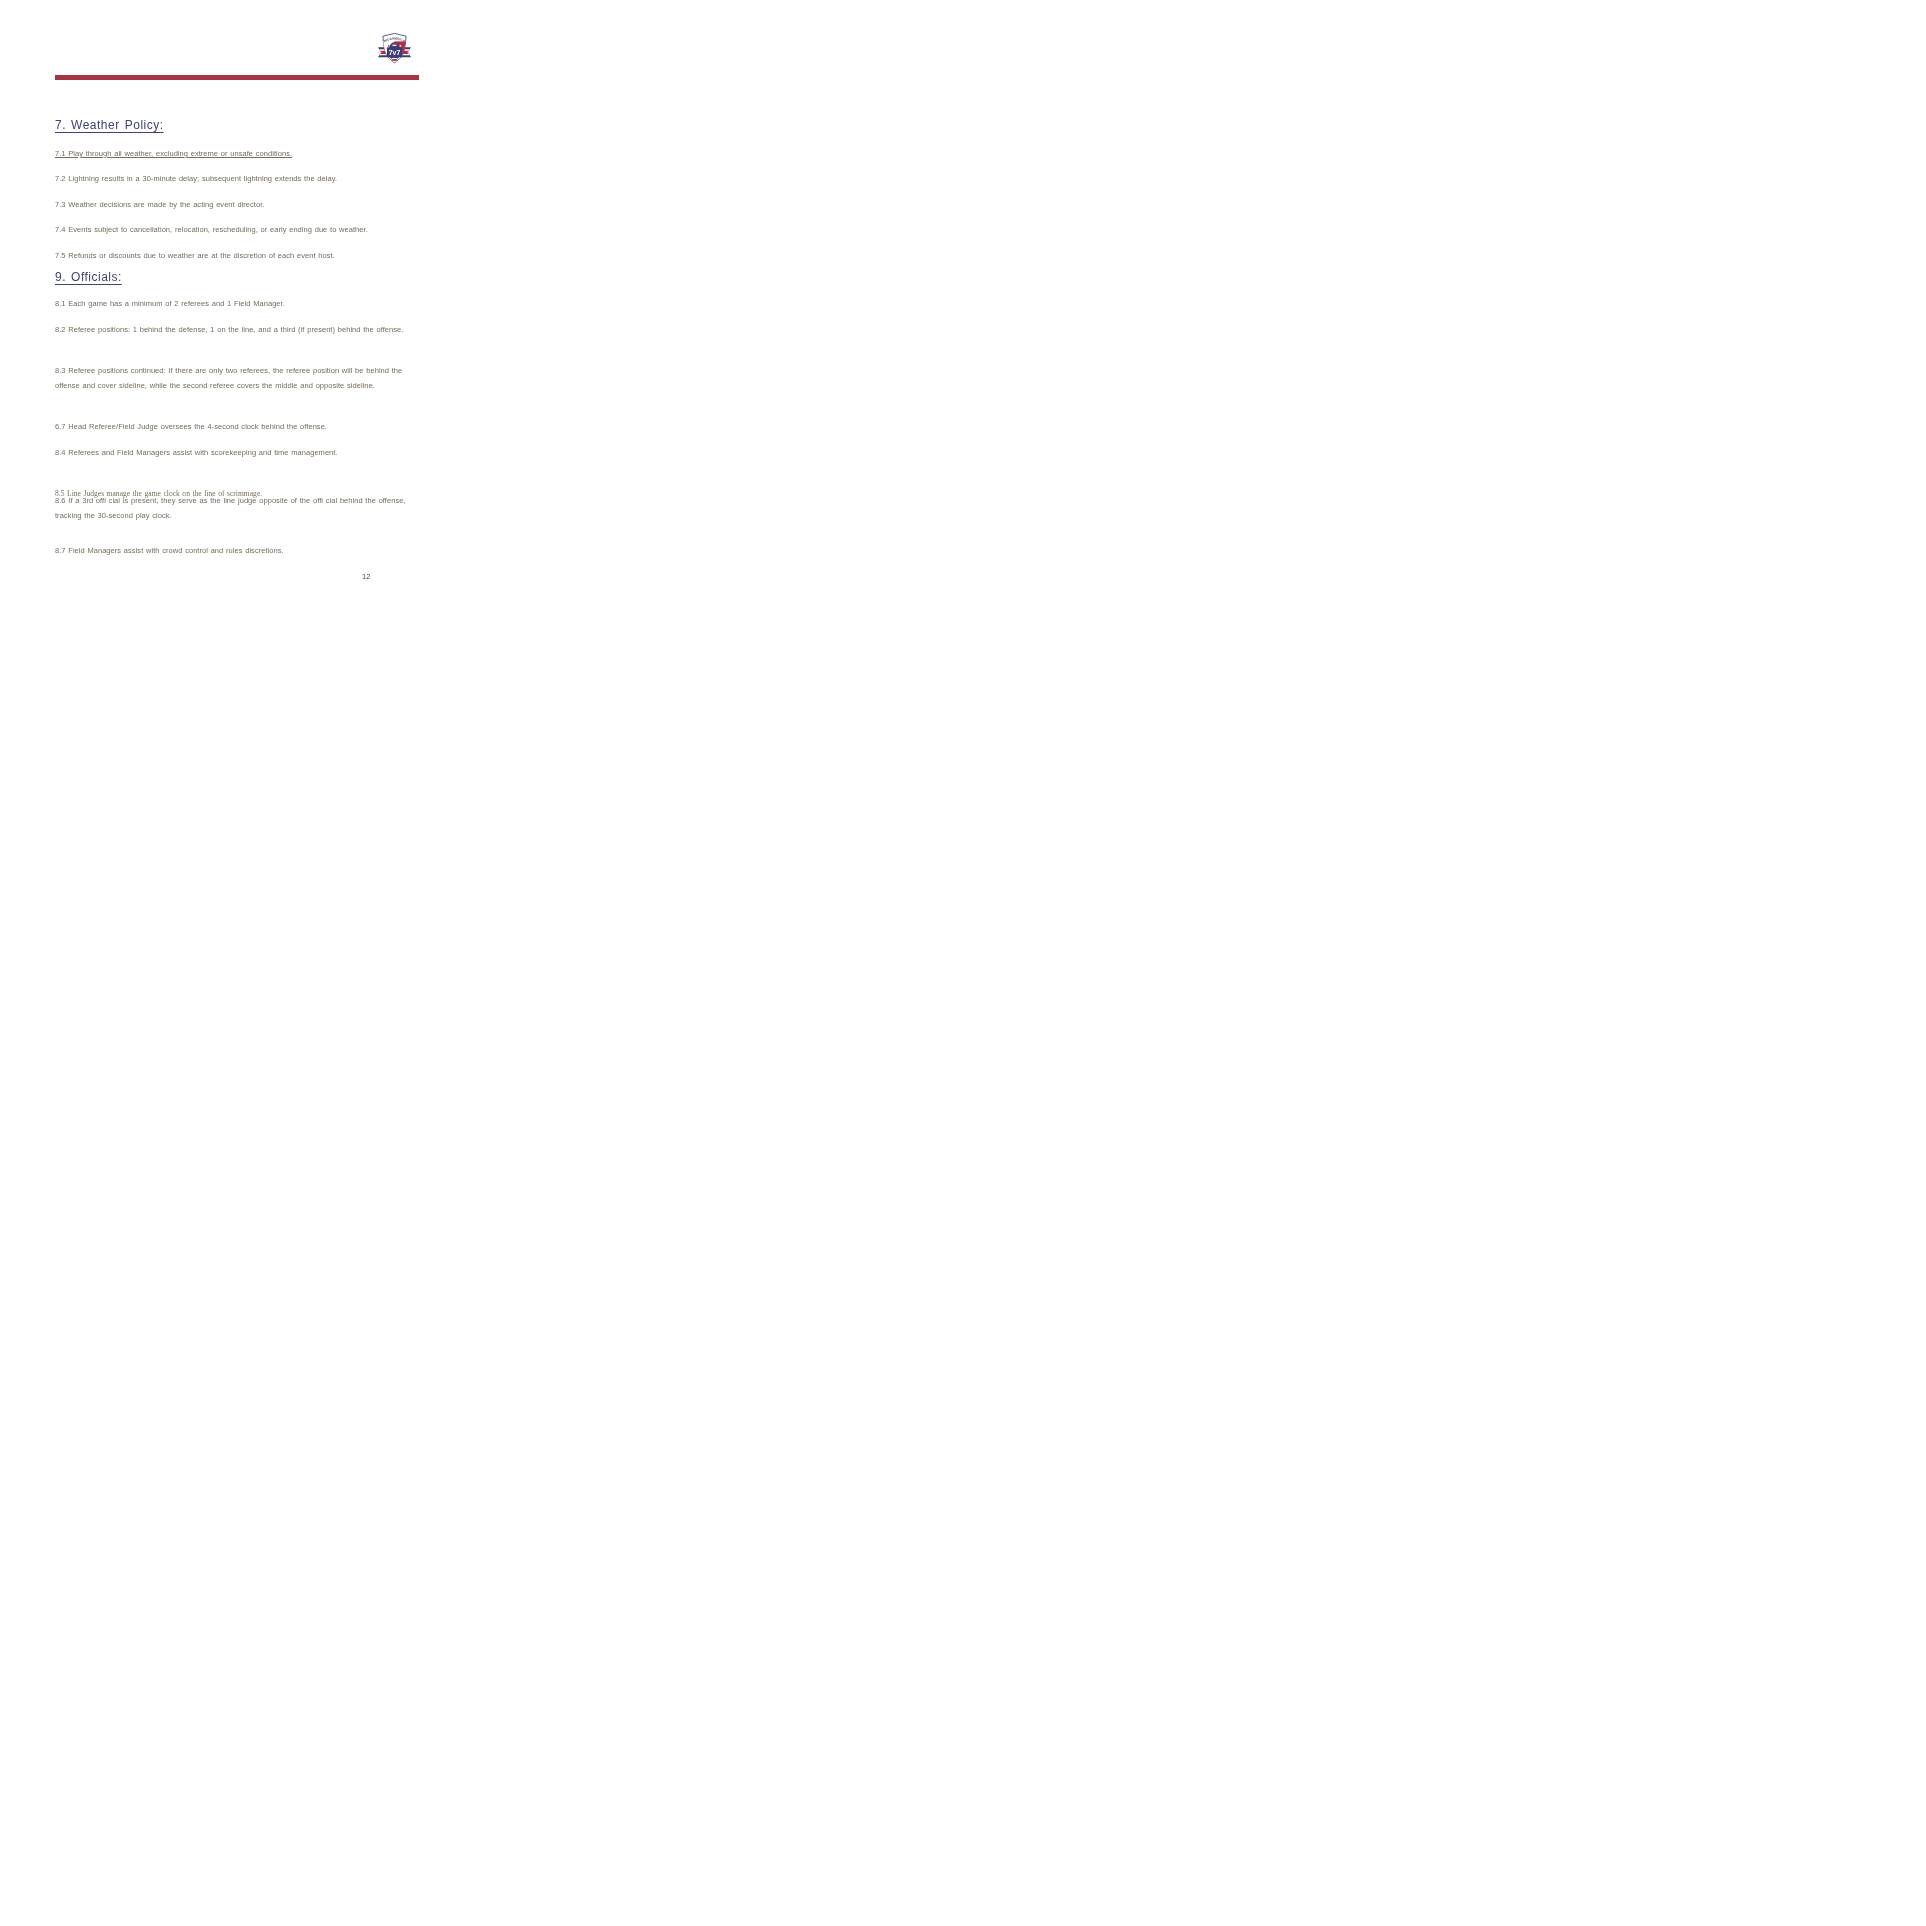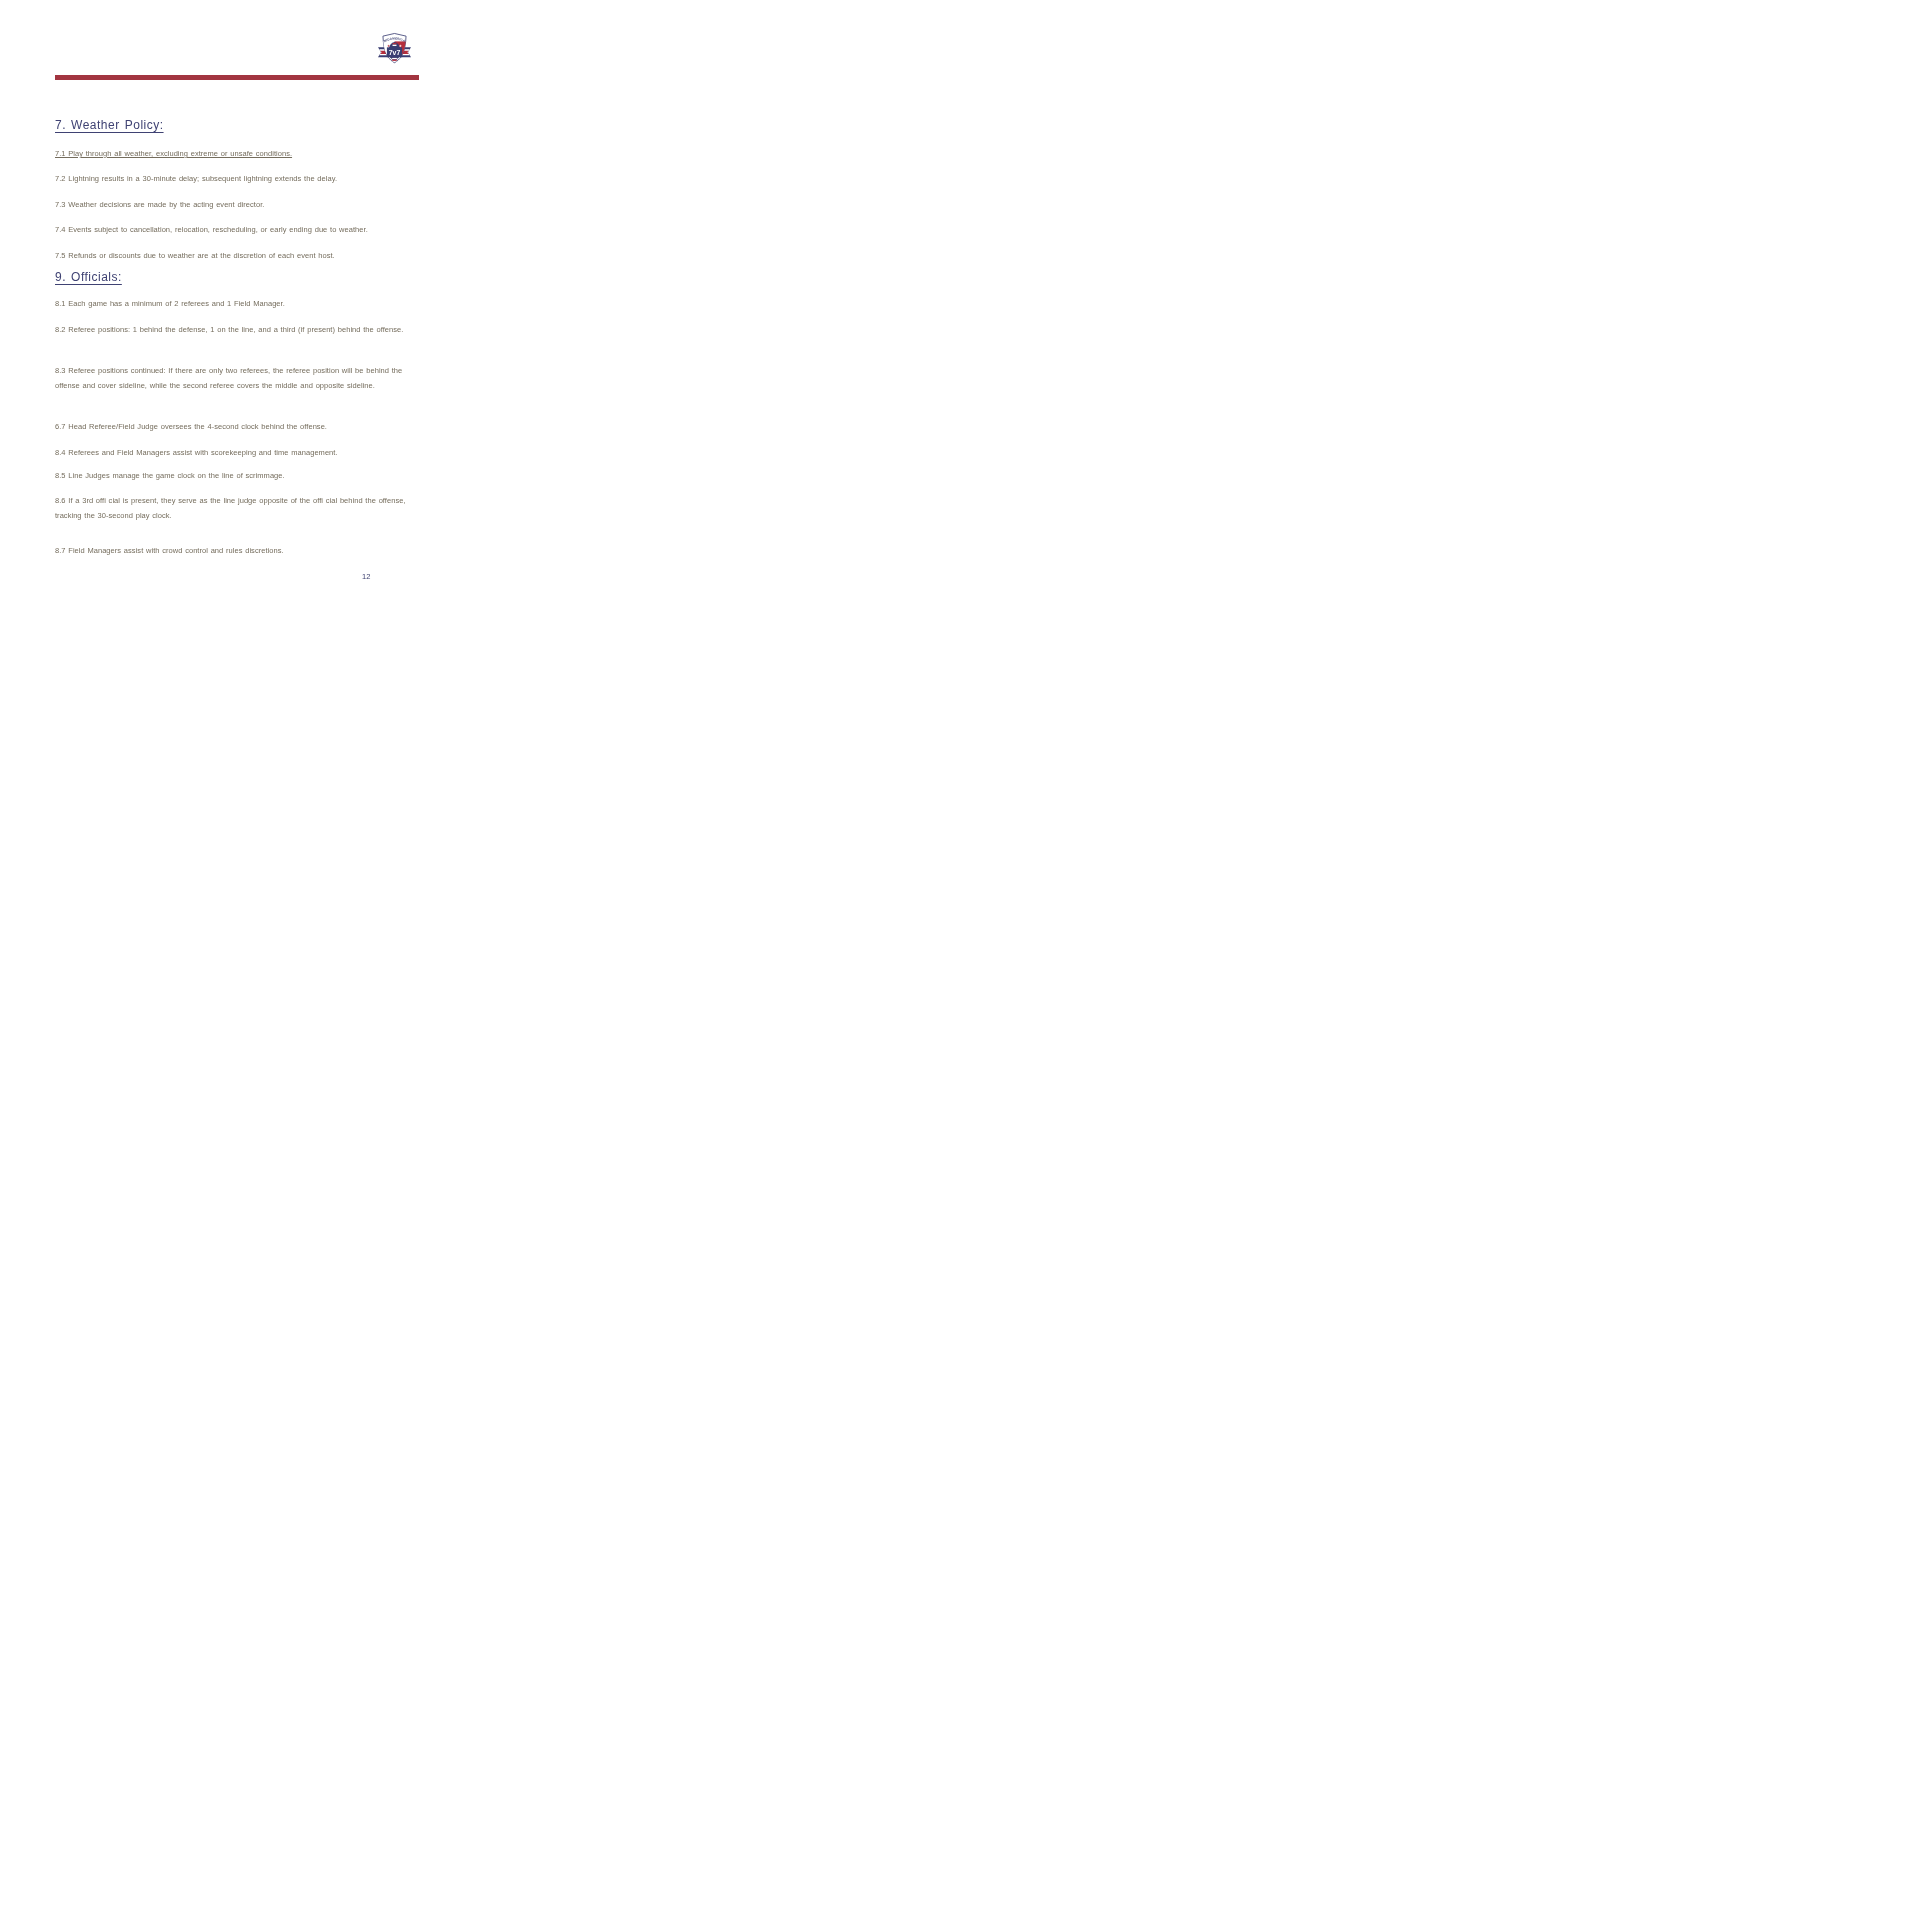--- a/index.html
+++ b/index.html
@@ -46,21 +46,21 @@
   #p72{top:171px;}
   #p73{top:197px;}
   #p74{top:222px;}
   #p75{top:248px;}
   #h8{top:272px;}
   #p81{top:296px;}
   #p82{top:322px;}
   #p83{top:363px;}
   #p83b{top:419px;}
   #p84{top:445px;}
-  #p85{top:468px;}
+  #p85{top:486px;font-family:Liberation Serif, serif;}
   #p86{top:493px;}
   #p87{top:543px;}
 </style>
 </head>
 <body>
 
 <div class="page">
 
   <div class="logo">
     <svg viewBox="0 0 100 96" width="33" height="32">

